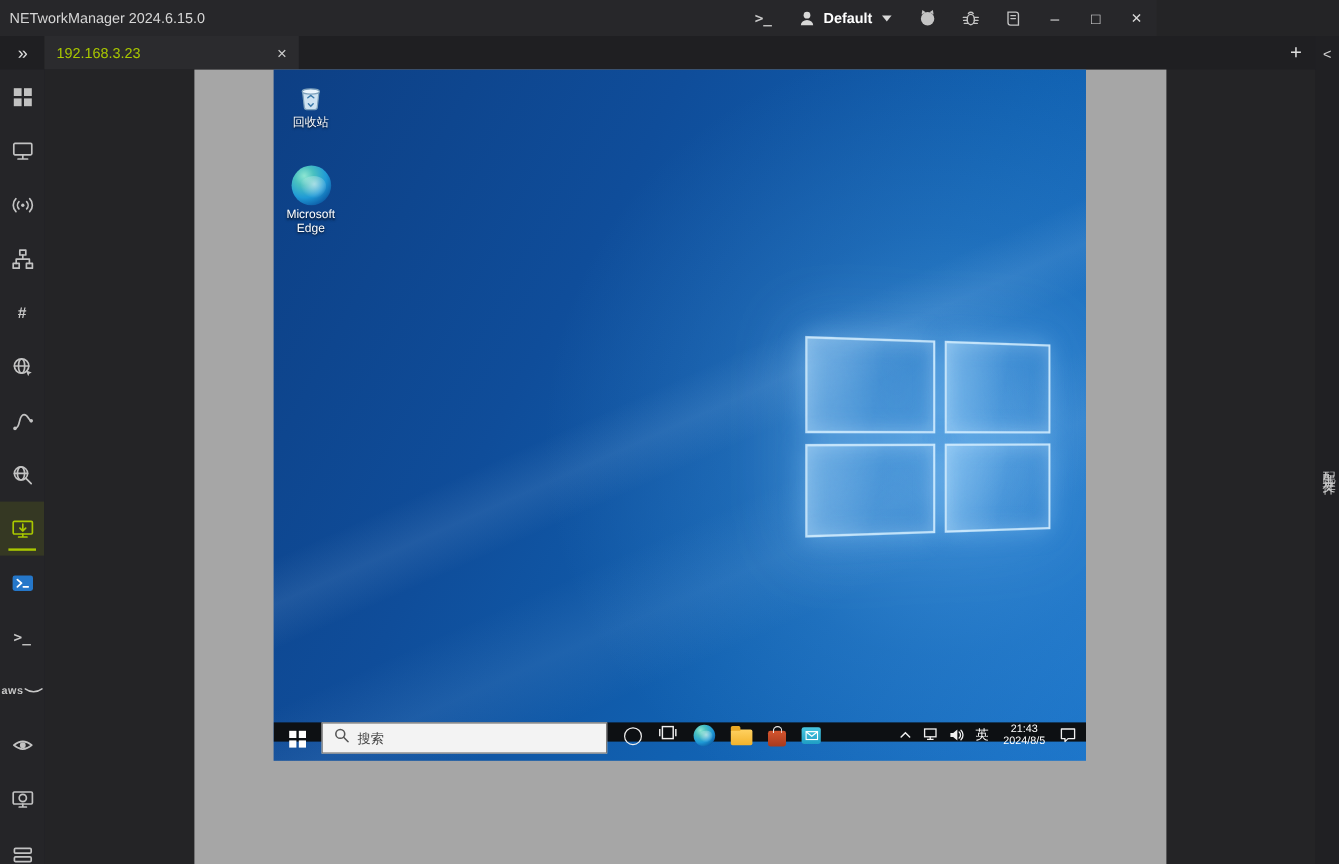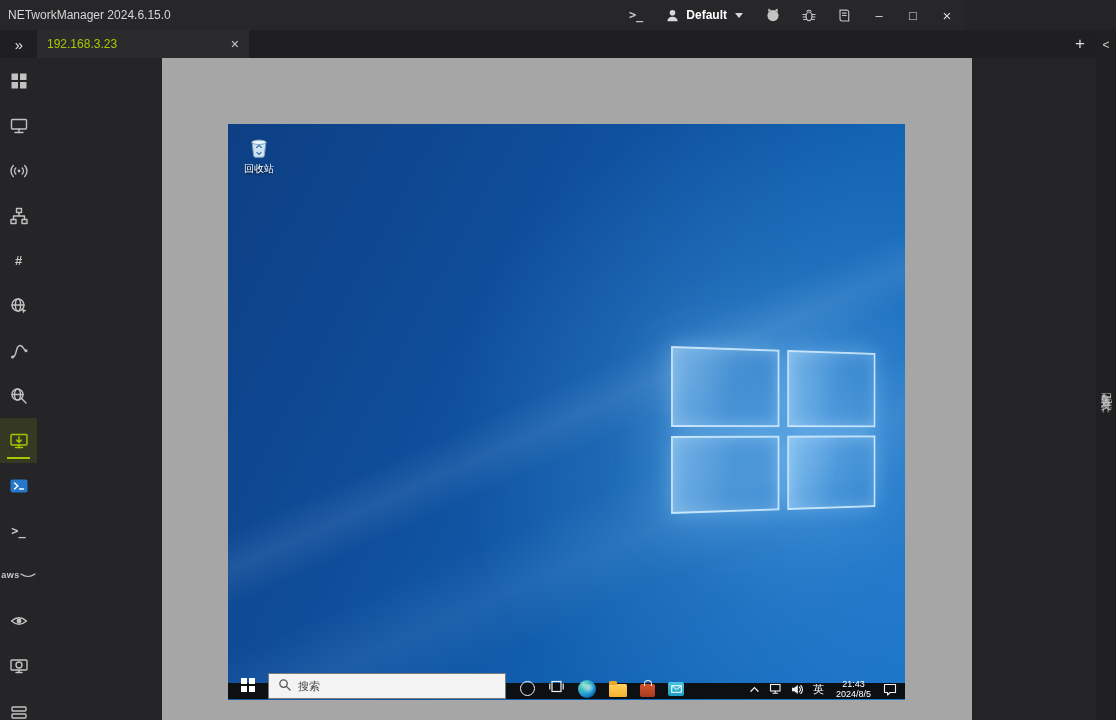--- a/index.html
+++ b/index.html
@@ -42,40 +42,40 @@
   .side-item.selected::after{content:"";position:absolute;left:7px;right:7px;bottom:4px;height:2px;background:var(--accent,#a9c700);}
   .glyph-icon{font-size:13px;color:#c8c8c8;font-weight:bold;}
   .putty-glyph{font-family:"DejaVu Sans Mono",monospace;font-size:12px;color:#c8c8c8;font-weight:bold;}
   .aws-wrap{display:flex;flex-direction:row;align-items:center;line-height:1;}
   .aws-text{font-size:9px;font-weight:bold;color:#c8c8c8;letter-spacing:0.5px;}
   .aws-smile{margin-top:1px;}
 
   
   .content{position:absolute;left:37px;top:58px;width:1059px;height:662px;background:#242426;display:flex;justify-content:center;}
   .rdp-gray{width:810px;height:662px;background:var(--rdp_surround,#a6a6a6);display:flex;justify-content:center;}
-  .desktop{position:relative;width:677px;height:576px;margin-top:66px;overflow:hidden;
+  .desktop{position:relative;width:677px;height:576px;overflow:hidden;
     background:
       radial-gradient(circle at 82% 54%, rgba(120,200,255,0.38) 0%, rgba(120,200,255,0.12) 28%, rgba(120,200,255,0) 52%),
       linear-gradient(118deg,#0d3f84 0%,#0f4d9a 35%,#1161b1 65%,#1a73c8 100%);}
   .beam{position:absolute;width:160%;height:70px;left:-20%;background:linear-gradient(to bottom,rgba(190,225,255,0) 0%,rgba(190,225,255,0.10) 50%,rgba(190,225,255,0) 100%);transform:rotate(-24deg);}
   .beam.b1{top:40%;}
   .beam.b2{top:62%;height:110px;opacity:.8;}
   .win-logo{position:absolute;right:2px;top:222px;width:232px;height:168px;display:grid;grid-template-columns:1.12fr 1fr;grid-template-rows:1fr 0.96fr;gap:9px;transform:perspective(700px) rotateY(16deg);transform-origin:left center;filter:drop-shadow(0 0 28px rgba(150,210,255,0.5));}
   .pane{background:linear-gradient(100deg,rgba(175,222,255,0.50) 0%,rgba(100,170,230,0.22) 55%,rgba(80,150,215,0.12) 100%);border:2px solid rgba(215,240,255,0.85);box-shadow:inset 0 0 18px rgba(195,230,255,0.35),0 0 20px rgba(150,210,255,0.35);}
 
   
   .desk-icon{position:absolute;width:58px;display:flex;flex-direction:column;align-items:center;gap:3px;}
   .desk-icon .lbl{font-size:10px;color:#ffffff;text-shadow:0 1px 2px rgba(0,0,0,0.85);text-align:center;line-height:11px;}
   .recycle-icon svg{display:block;}
   .edge-ball{border-radius:50%;background:radial-gradient(circle at 32% 26%,#8ee6d2 0%,#4ac1c0 24%,#1f9ad6 55%,#0d5ea8 80%,#09498f 100%);position:relative;overflow:hidden;}
   .edge-ball::after{content:"";position:absolute;left:16%;top:26%;width:72%;height:58%;border-radius:50%;background:radial-gradient(circle at 62% 38%,rgba(255,255,255,0.55),rgba(255,255,255,0) 62%);transform:rotate(-18deg);}
   .edge-desk{width:33px;height:33px;}
 
   
-  .taskbar{position:absolute;left:0;right:0;bottom:1px;height:16px;background:var(--taskbar_bg,#0d1013);display:flex;align-items:flex-end;}
+  .taskbar{position:absolute;left:0;right:0;bottom:16px;height:16px;background:var(--taskbar_bg,#0d1013);display:flex;align-items:flex-start;}
   .start-btn{width:40px;height:28px;display:flex;align-items:center;justify-content:center;}
   .win4{width:14px;height:14px;display:grid;grid-template-columns:1fr 1fr;grid-template-rows:1fr 1fr;gap:1.5px;}
   .win4 i{background:#ffffff;display:block;}
   .search-box{width:238px;height:26px;background:#f3f3f3;border:1px solid #7a7a7a;display:flex;align-items:center;gap:7px;padding:0 9px;box-sizing:border-box;}
   .search-box .ph{font-size:11px;color:#444444;}
   .task-icons{display:flex;align-items:center;gap:13px;margin-left:14px;}
   .cortana-o{width:13px;height:13px;border:1.6px solid #f0f0f0;border-radius:50%;}
   .edge-task{width:18px;height:18px;}
   .folder-icon{position:relative;width:18px;height:13px;background:linear-gradient(#ffd160,#f3b32c);border-radius:1.5px;margin-top:3px;}
   .folder-icon::before{content:"";position:absolute;left:0;top:-3px;width:8px;height:4px;background:#e9a825;border-radius:1.5px 1.5px 0 0;}
@@ -268,20 +268,24 @@
           <span class="recycle-icon">
             <svg width="26" height="26" viewBox="0 0 26 26">
                 <path d="M6.2 8.5 h13.6 l-1.4 13 a2 2 0 0 1 -2 1.8 h-6.8 a2 2 0 0 1 -2 -1.8 z" fill="#cfe3f2" stroke="#7fa2bd" stroke-width="1"></path>
                 <ellipse cx="13" cy="8.3" rx="7.2" ry="2.2" fill="#eaf4fc" stroke="#7fa2bd" stroke-width="1"></ellipse>
                 <path d="M10.5 13.5 l2.5 -2 2.5 2 M11 18.5 l2 2 2 -2" stroke="#3a78a8" fill="none" stroke-width="1.2" stroke-linecap="round"></path>
               </svg>
           </span>
           <span class="lbl">回收站</span>
         </div>
 
+        <div class="desk-icon" style="left:2px;top:80px;">
+          <span class="edge-ball edge-desk"></span>
+          <span class="lbl">Microsoft Edge</span>
+        </div>
 
         <div class="taskbar">
           <div class="start-btn">
             <div class="win4">
                 <i></i>
                 <i></i>
                 <i></i>
                 <i></i>
               </div>
           </div>

